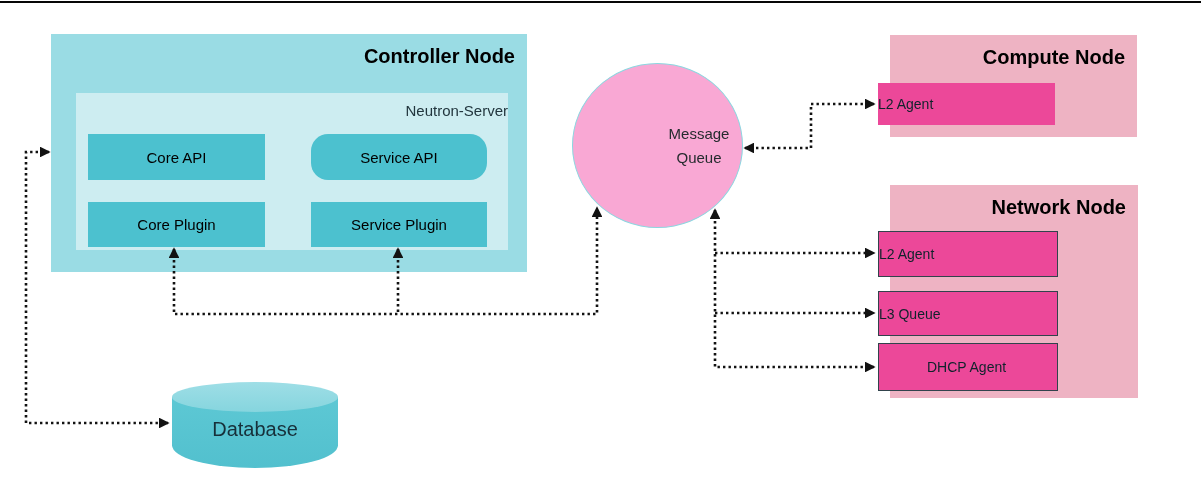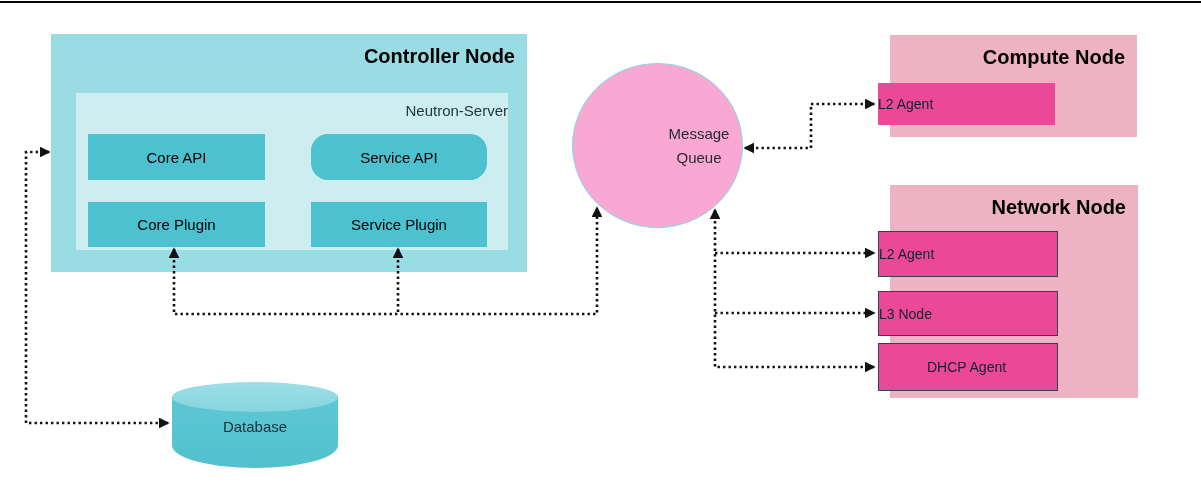--- a/index.html
+++ b/index.html
@@ -33,21 +33,21 @@
   .compute-l2{left:878px;top:83px;width:177px;height:42px;}
   .net-l2{left:878px;top:231px;width:180px;height:46px;}
   .net-l3{left:878px;top:291px;width:180px;height:45px;}
   .net-dhcp{left:878px;top:343px;width:180px;height:48px;padding-left:48px;}
   
   .dbwrap{left:172px;top:382px;width:166px;height:86px;}
   .db-body{position:absolute;left:0;top:15px;width:166px;height:71px;background:linear-gradient(180deg,#5dc8d4,#52c0ce);
            border-bottom-left-radius:50% 32%;border-bottom-right-radius:50% 32%;}
   .db-top{position:absolute;left:0;top:0;width:166px;height:30px;border-radius:50%;
           background:linear-gradient(180deg,#9edee6,#86d5de);}
-  .db-label{position:absolute;left:0;top:36px;width:100%;text-align:center;font-size:15px;color:#17303a;}
+  .db-label{position:absolute;left:0;top:36px;width:100%;text-align:center;font-size:20px;color:#17303a;}
   
   .connector-layer{position:absolute;left:0;top:0;width:1201px;height:492px;pointer-events:none;}
   .connector-layer polyline{fill:none;stroke:#121212;stroke-width:2.6;stroke-dasharray:2.4 3.1;}
 </style>
 </head>
 <body>
 
 <div class="canvas">
 
   <div class="topline"></div>
@@ -82,21 +82,21 @@
     <span>L2 Agent</span>
   </div>
 
   <div class="abs pinknode network">
     <span class="node-title">Network Node</span>
   </div>
   <div class="agent bordered net-l2">
     <span>L2 Agent</span>
   </div>
   <div class="agent bordered net-l3">
-    <span>L3 Node</span>
+    <span>L3 Queue</span>
   </div>
   <div class="agent bordered net-dhcp">
     <span>DHCP Agent</span>
   </div>
 
   <div class="abs dbwrap">
     <div class="db-body"></div>
     <div class="db-top"></div>
     <span class="db-label">Database</span>
   </div>

